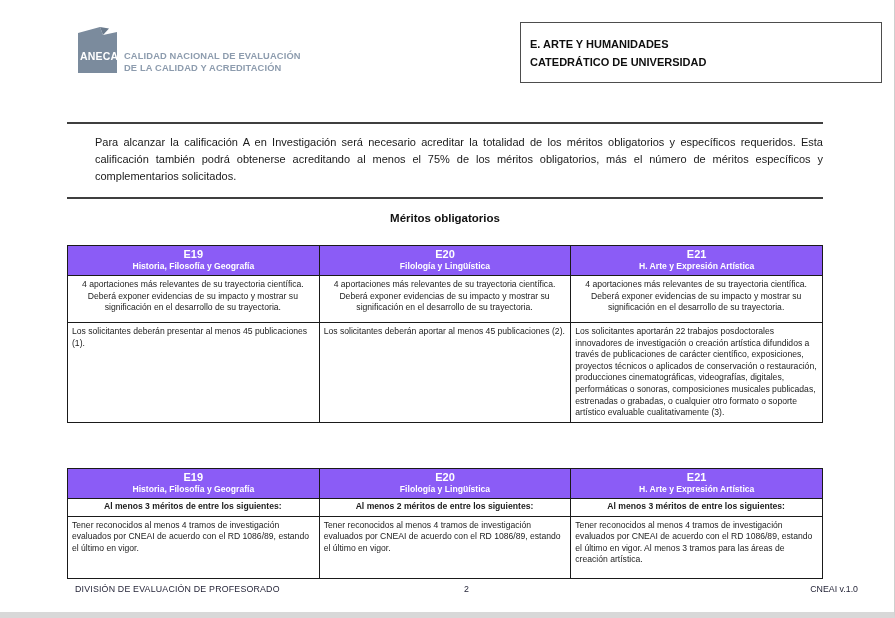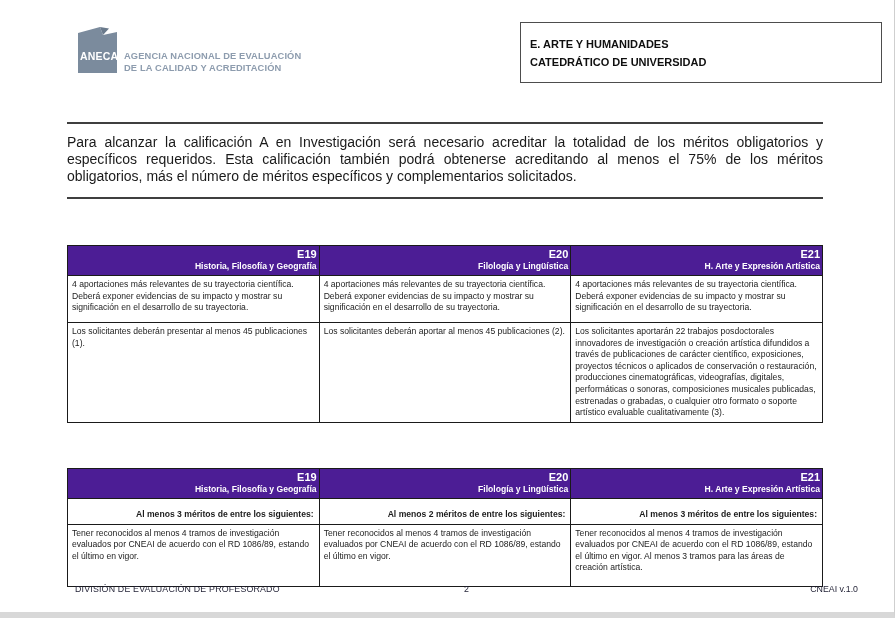--- a/index.html
+++ b/index.html
@@ -56,24 +56,25 @@
   
   .intro {
     position: absolute;
     left: 67px; top: 122px;
     width: 756px;
     border-top: 2px solid #3f3f3f;
     border-bottom: 2px solid #3f3f3f;
     padding: 10px 0 12px 0;
   }
   .intro p {
-    font-size: 14px;
+    font-size: 11px;
     color: #1a1a1a;
     line-height: 17px;
     text-align: justify;
+    margin-left: 28px;
   }
 
   
   .tbl-title {
     position: absolute;
     left: 67px;
     width: 756px;
     text-align: center;
     font-size: 11.5px;
     font-weight: 700;
@@ -90,42 +91,42 @@
     border-collapse: collapse;
     table-layout: fixed;
   }
   .tbl1 { top: 245px; }
   .tbl2 { top: 468px; }
   table.grid th, table.grid td {
     border: 1px solid #1a1a1a;
     vertical-align: top;
   }
   table.grid th {
-    background: #4c1d95;
+    background: #8b5cf6;
     color: #ffffff;
-    text-align: right;
+    text-align: center;
     padding: 2px 2px 3px 2px;
     height: 25px;
     vertical-align: middle;
   }
   .th-code { display: block; font-size: 11px; font-weight: 700; line-height: 13px; }
   .th-name { display: block; font-size: 8.6px; font-weight: 700; line-height: 11px; }
   table.grid td {
     font-size: 8.6px;
     line-height: 11.6px;
     color: #1c1c1c;
     padding: 3px 5px 3px 4px;
   }
-  .tbl1 tr.r1 td { height: 47px; }
+  .tbl1 tr.r1 td { height: 47px; text-align: center; }
   .tbl1 tr.r2 td { height: 93px; }
   .tbl2 tr.sub td {
     height: 17px;
     font-weight: 700;
-    text-align: right;
-    padding-top: 10px;
+    text-align: center;
+    padding-top: 2px;
   }
   .tbl2 tr.body td { height: 62px; }
 
   
   .foot {
     position: absolute;
     left: 75px; top: 584px;
     width: 783px;
     font-size: 8.8px;
     color: #1f1f33;
@@ -140,33 +141,34 @@
 <div class="page">
 
   <div class="logo-mark">
     <svg width="39" height="46" viewBox="0 0 39 46">
       <polygon points="0,6 22,0 25,8 39,5 39,46 0,46" fill="#7b8b9d"></polygon>
       <polygon points="22,0 31,1.5 25,8" fill="#6a7a8c"></polygon>
     </svg>
     <span class="logo-acronym">ANECA</span>
   </div>
   <div class="logo-text">
-    <div>AGENCIA NACIONAL DE EVALUACIÓN</div>
+    <div>CALIDAD NACIONAL DE EVALUACIÓN</div>
     <div>DE LA CALIDAD Y ACREDITACIÓN</div>
   </div>
 
   <div class="title-box">
     <div>E. ARTE Y HUMANIDADES</div>
     <div>CATEDRÁTICO DE UNIVERSIDAD</div>
   </div>
 
   <div class="intro">
     <p>Para alcanzar la calificación A en Investigación será necesario acreditar la totalidad de los méritos obligatorios y específicos requeridos. Esta calificación también podrá obtenerse acreditando al menos el 75% de los méritos obligatorios, más el número de méritos específicos y complementarios solicitados.</p>
   </div>
 
+  <div class="tbl-title t1">Méritos obligatorios</div>
 
   <table class="grid tbl1">
     <thead>
       <tr>
         <th>
           <span class="th-code">E19</span>
           <span class="th-name">Historia, Filosofía y Geografía</span>
         </th>
         <th>
           <span class="th-code">E20</span>

